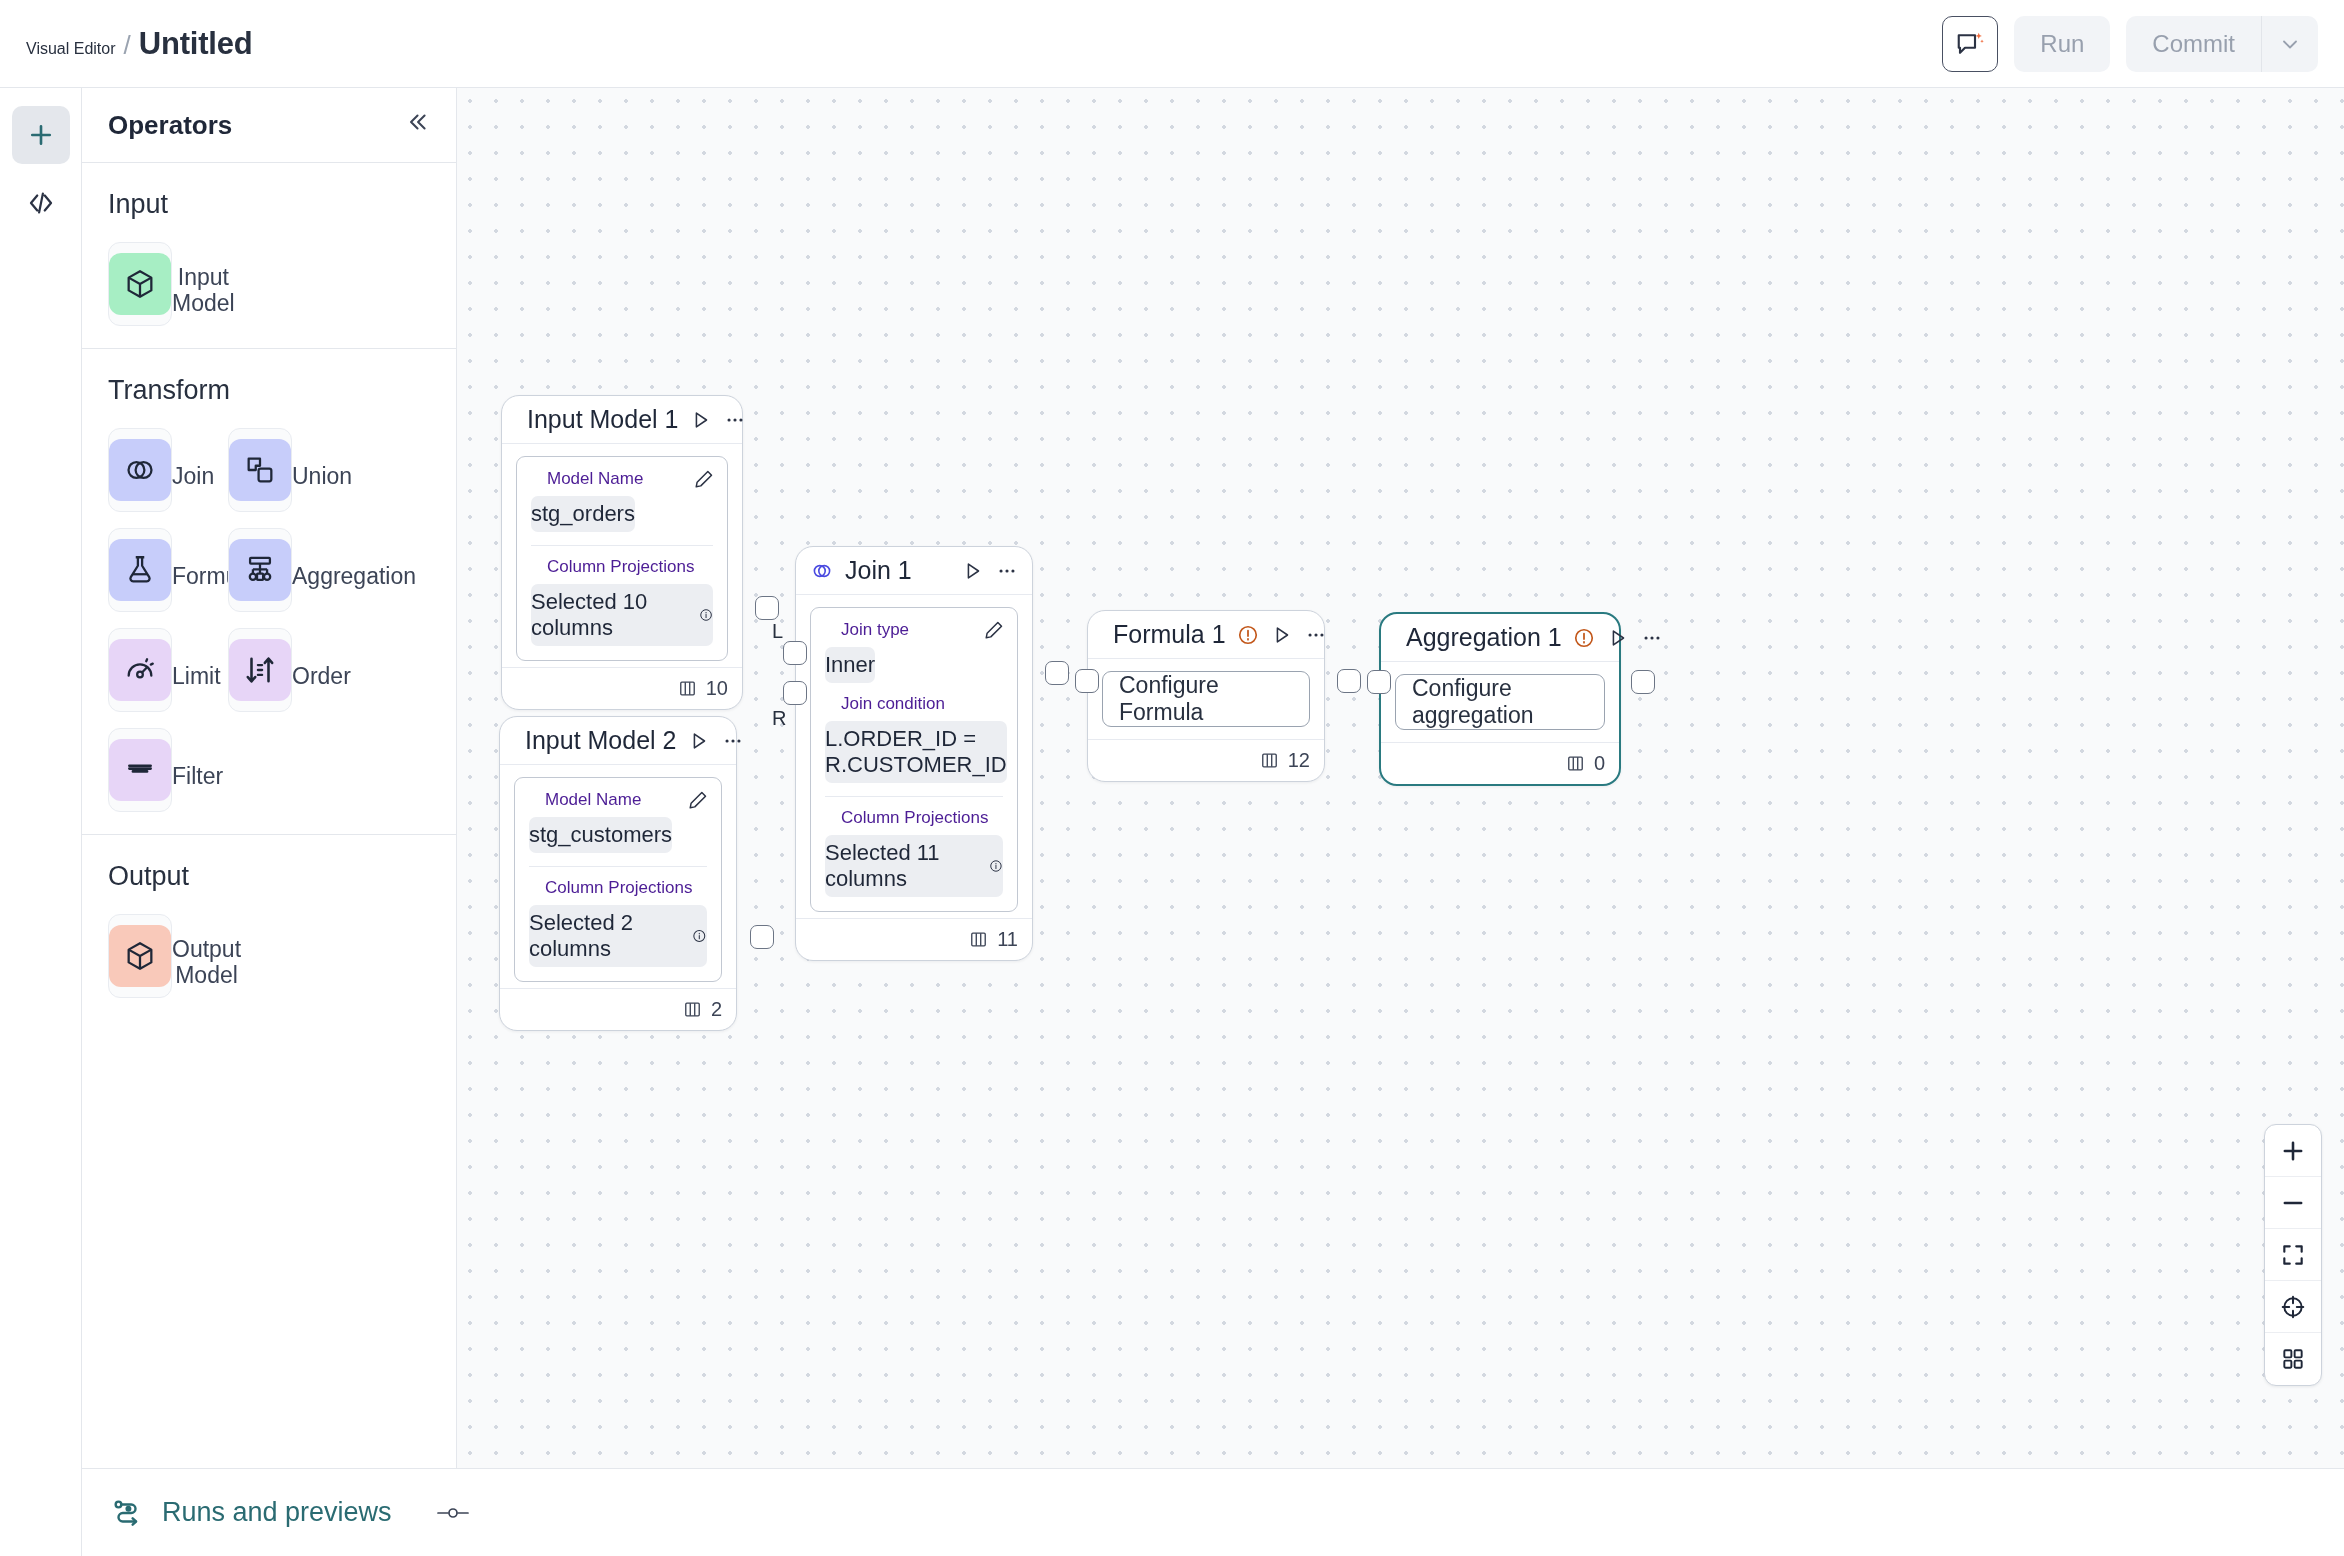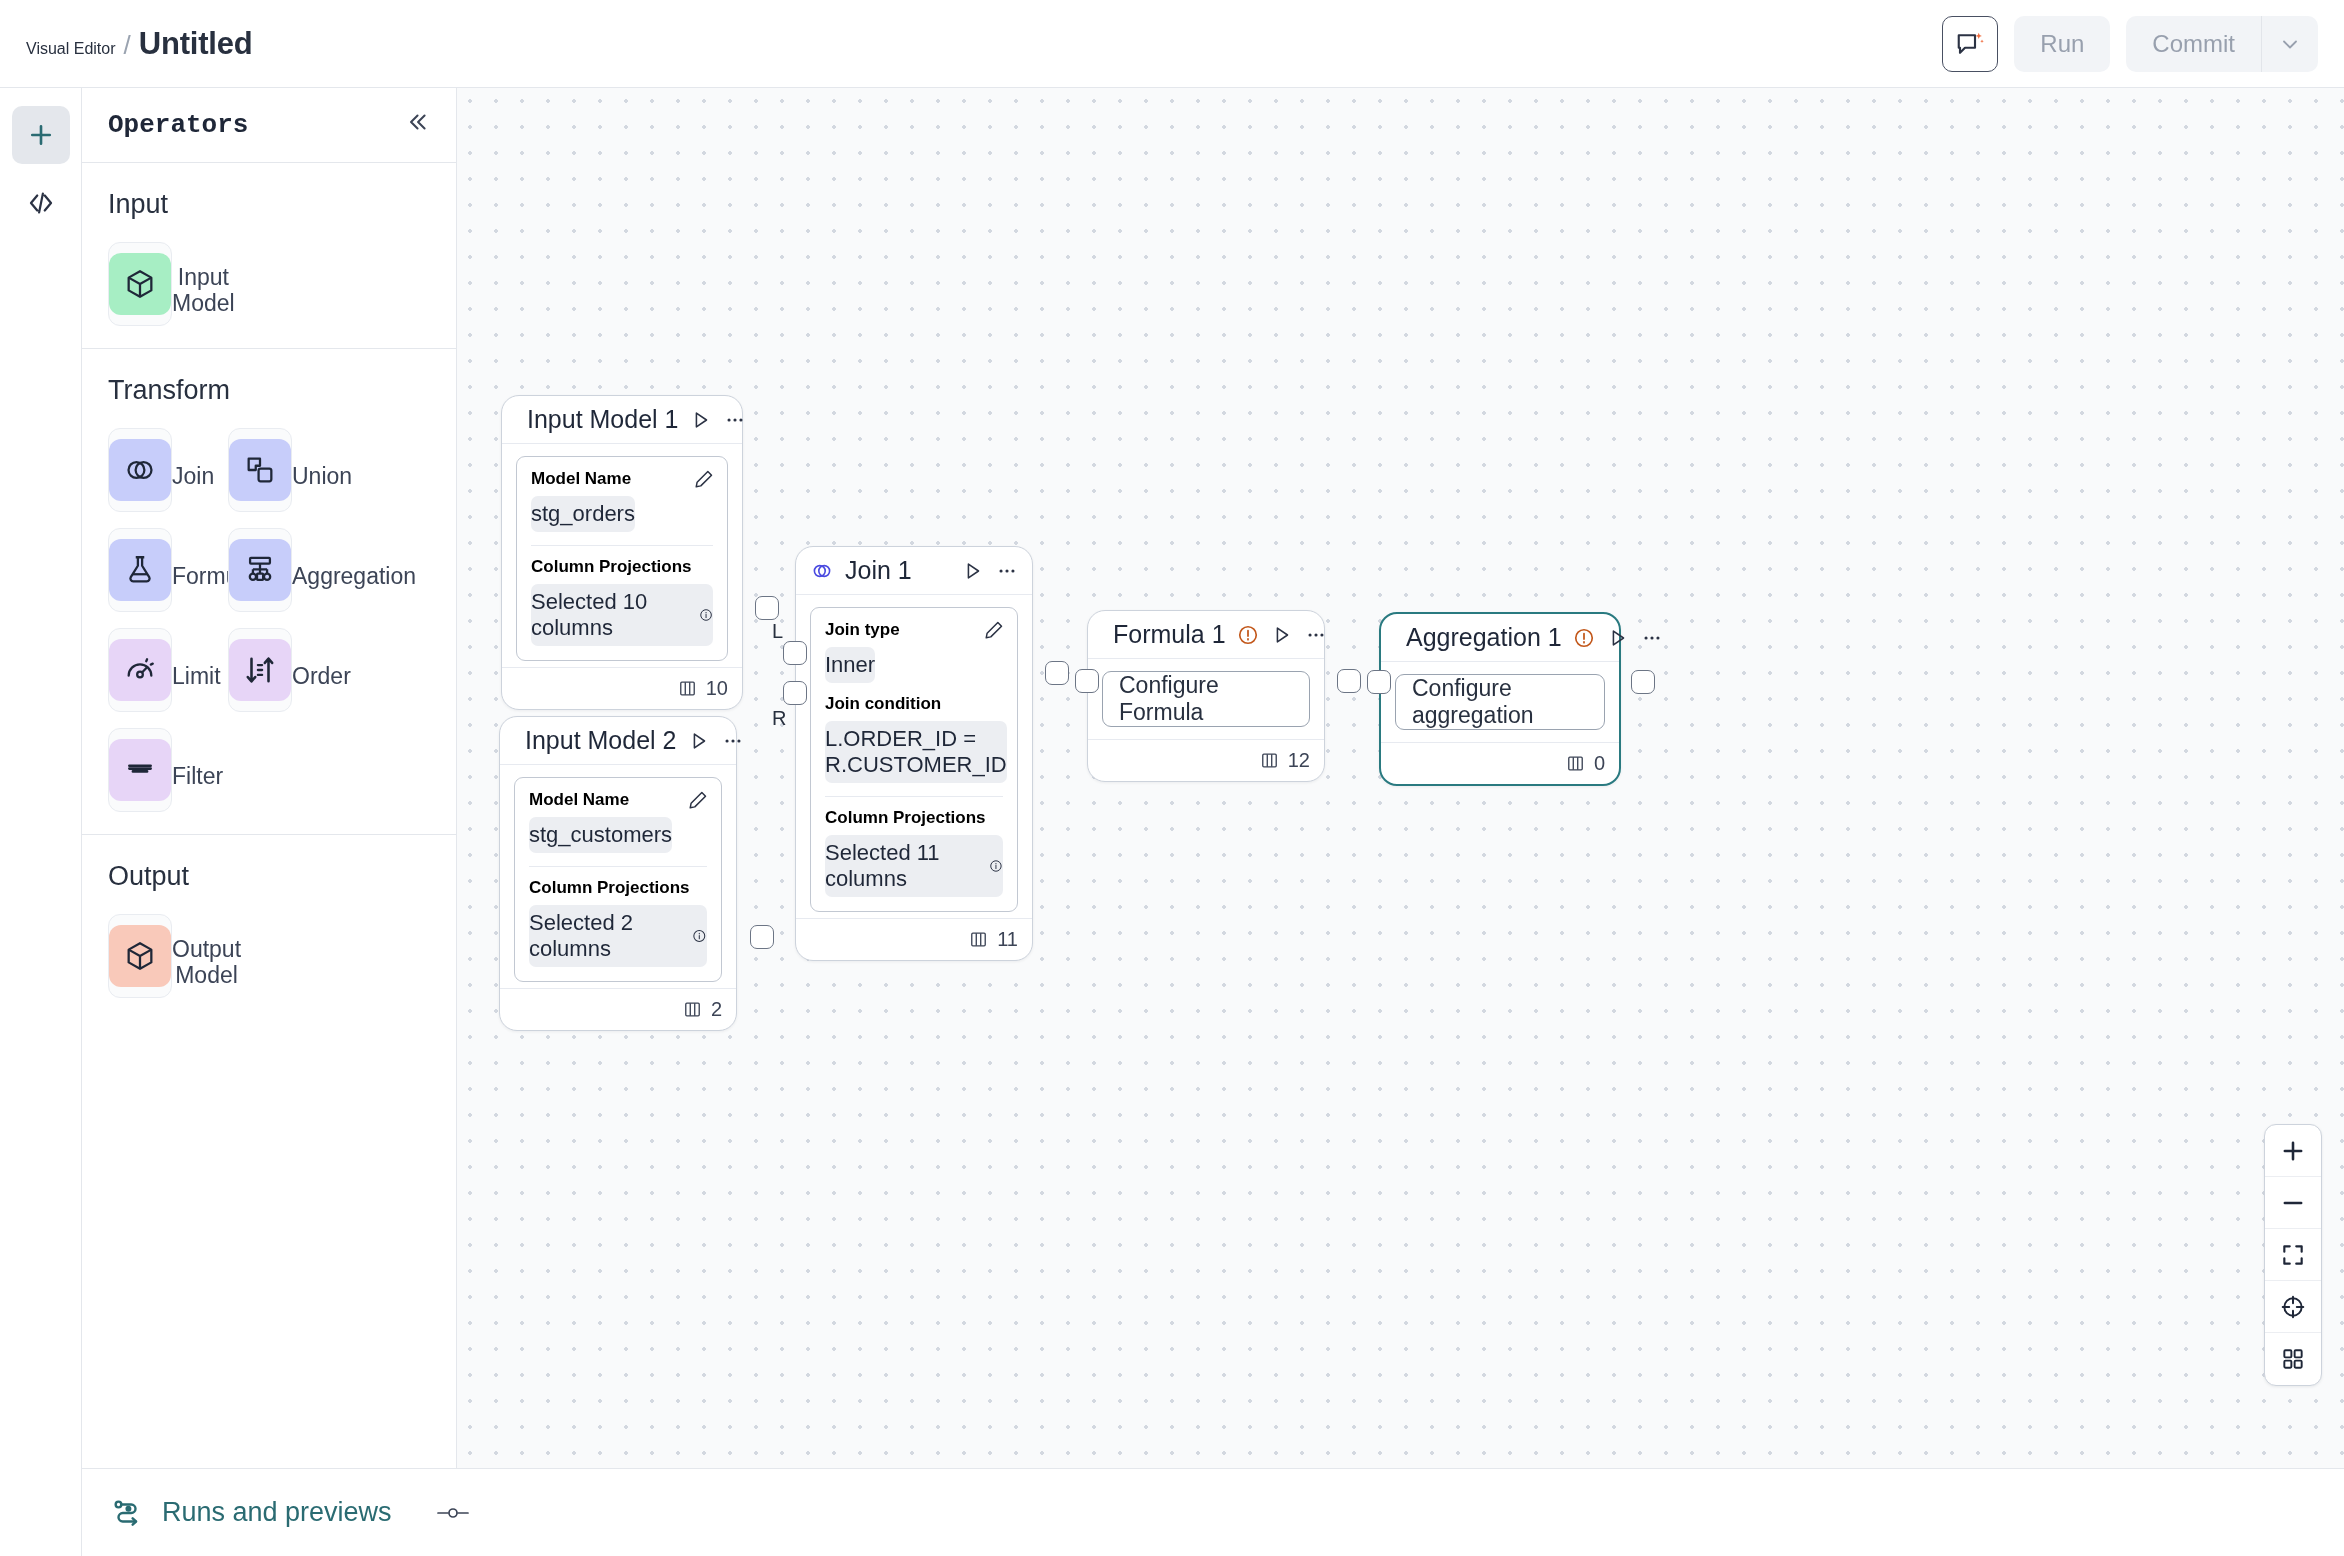--- a/index.html
+++ b/index.html
@@ -66,21 +66,21 @@
   
   .panel {
     position: absolute; top: 88px; left: 82px;
     width: 375px; height: 1380px;
     background: #fff; border-right: 1px solid #e4e7ec;
     z-index: 25;
     overflow: hidden;
   }
   .panel-head {
     height: 75px; border-bottom: 1px solid #e4e7ec;
-    display: flex; align-items: center; padding: 0 26px; font-family: Liberation Mono, monospace;
+    display: flex; align-items: center; padding: 0 26px;
   }
   .panel-title { font-size: 26px; font-weight: 700; color: #1f2738; }
   .collapse { margin-left: auto; font-size: 24px; color: #3c4456; font-weight: 700; letter-spacing: -2px; }
 
   .section { padding: 26px 26px 22px 26px; border-bottom: 1px solid #e4e7ec; }
   .section-title { font-size: 27px; color: #28303f; margin-bottom: 22px; }
   .op-grid { display: flex; flex-wrap: wrap; gap: 16px; }
   .op {
     width: 104px;
     display: flex; flex-direction: row; align-items: center;
@@ -131,21 +131,21 @@
     height: 48px; display: flex; align-items: center; gap: 11px;
     padding: 0 14px 0 14px; border-bottom: 1px solid #e7eaf0;
   }
   .node-title { font-size: 25px; color: #1f2738; white-space: nowrap; }
   .head-actions { margin-left: auto; display: flex; align-items: center; gap: 12px; }
   .node-body { padding: 12px 14px 6px 14px; }
   .config-card {
     border: 1px solid #c2c8d2; border-radius: 9px;
     padding: 12px 14px 14px 14px; position: relative;
   }
-  .field-label { font-size: 17px; font-weight: 700; color: #000000; margin-bottom: 7px; }
+  .field-label { font-size: 17px; font-weight: 400; color: #4c1d95; margin-bottom: 7px; margin-left: 16px; }
   .pill {
     display: inline-flex; align-items: center; gap: 8px;
     background: #eceef2; border-radius: 7px;
     padding: 5px 0; font-size: 22px; color: #1f2738;
   }
   .hr { height: 1px; background: #e7eaf0; margin: 13px 0 11px 0; }
   .pencil { position: absolute; top: 11px; right: 12px; }
   .node-foot {
     border-top: 1px solid #e7eaf0;
     height: 42px; display: flex; align-items: center; justify-content: flex-end;

